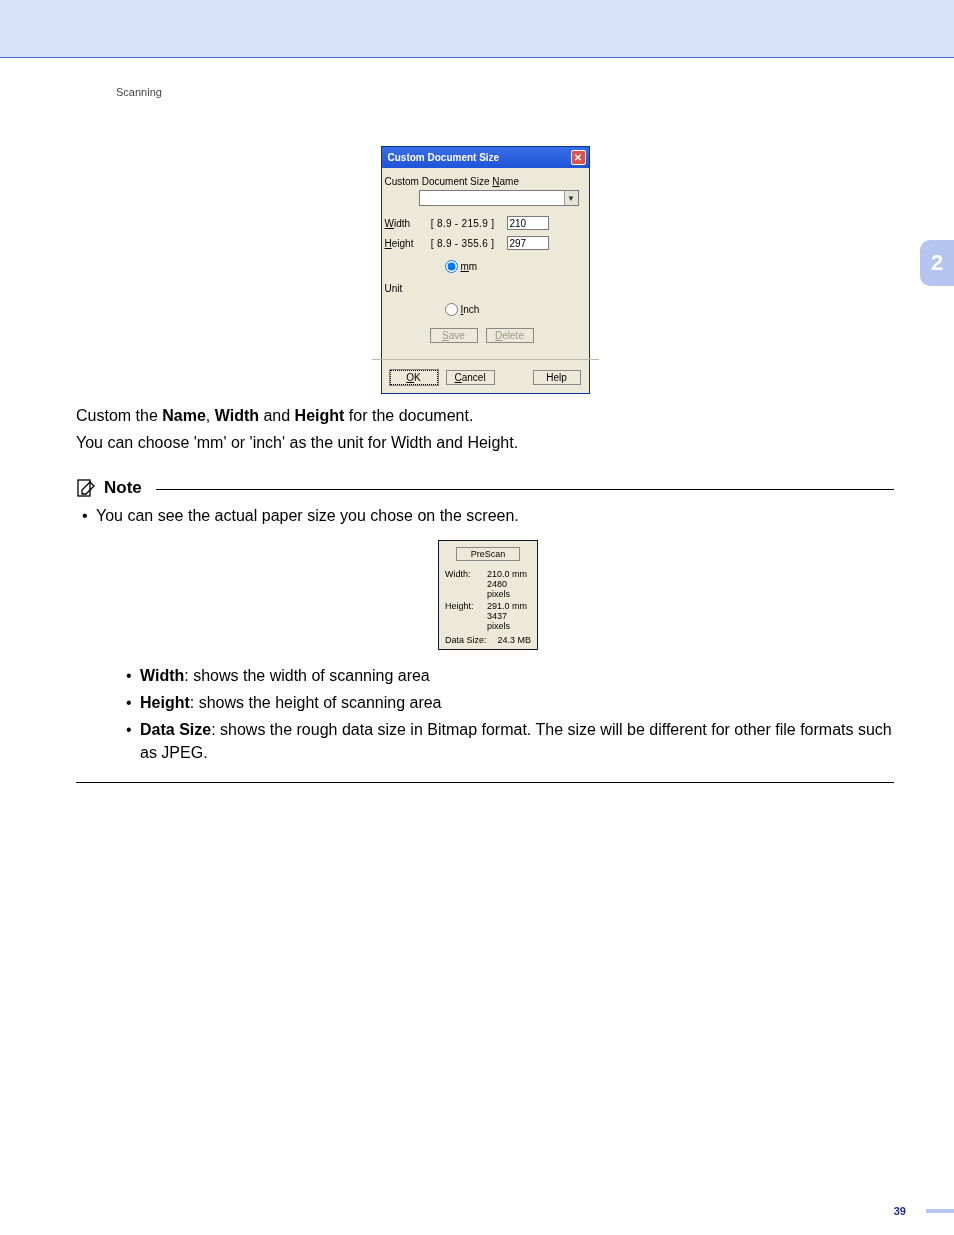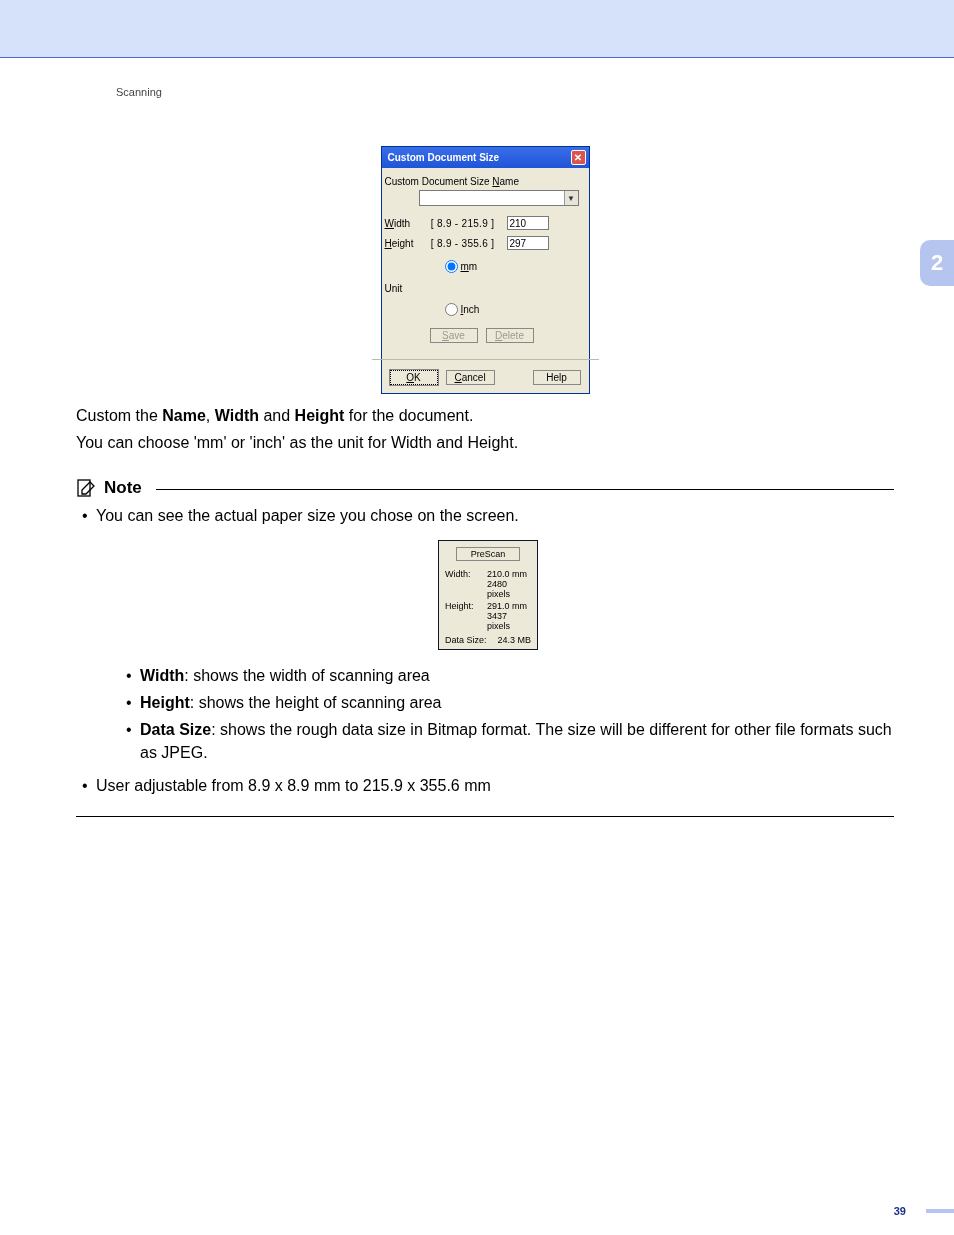--- a/index.html
+++ b/index.html
@@ -320,20 +320,19 @@
 
       <div class="para dot-bullet indent2">
         <b class="term">Width</b><span>: shows the width of scanning area</span>
       </div>
       <div class="para dot-bullet indent2">
         <b class="term">Height</b><span>: shows the height of scanning area</span>
       </div>
       <div class="para dot-bullet indent2">
         <b class="term">Data Size</b><span>: shows the rough data size in Bitmap format. The size will be different for other file formats such as JPEG.</span>
       </div>
-      <div class="para dot-bullet" style="margin-top:10px;">User adjustable from 8.9 x 8.9 mm to 215.9 x 355.6 mm</div>
     </div>
     <div class="note-end"></div>
   </div>
 </div>
 
 <div class="page-num">39</div>
 <div class="blue-bar"></div>
 
 </body></html>

